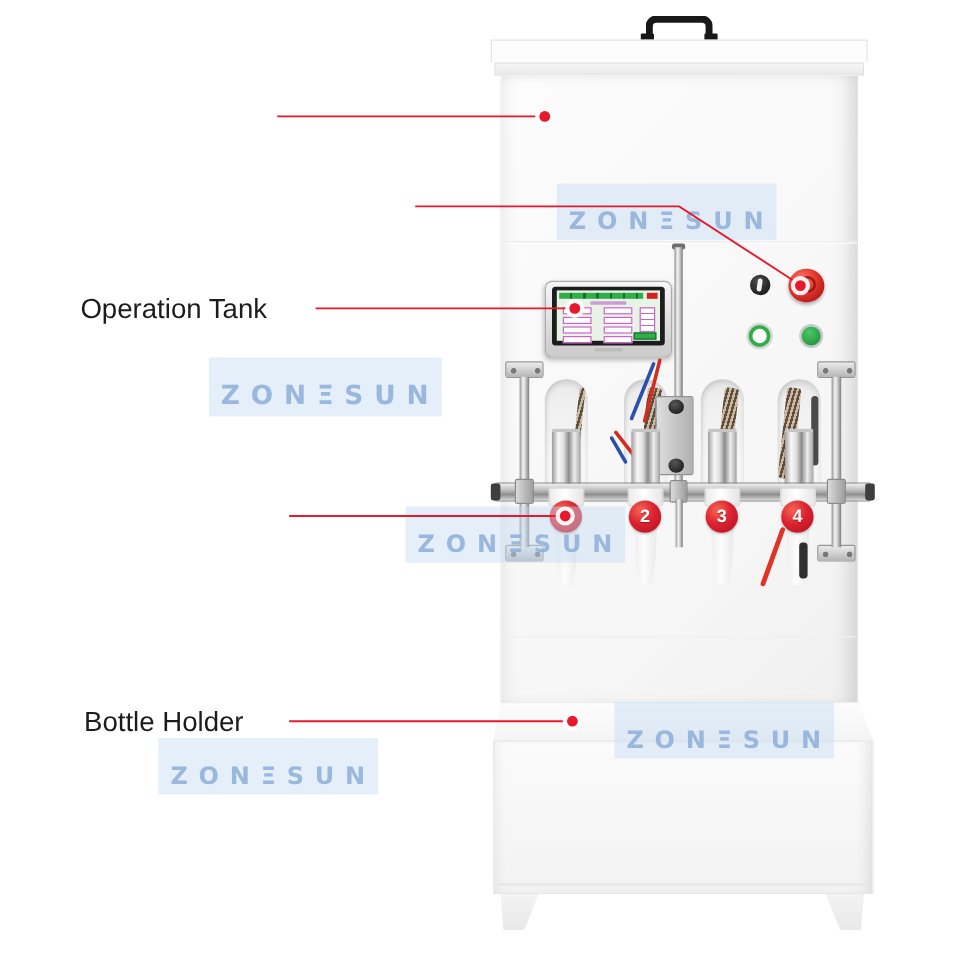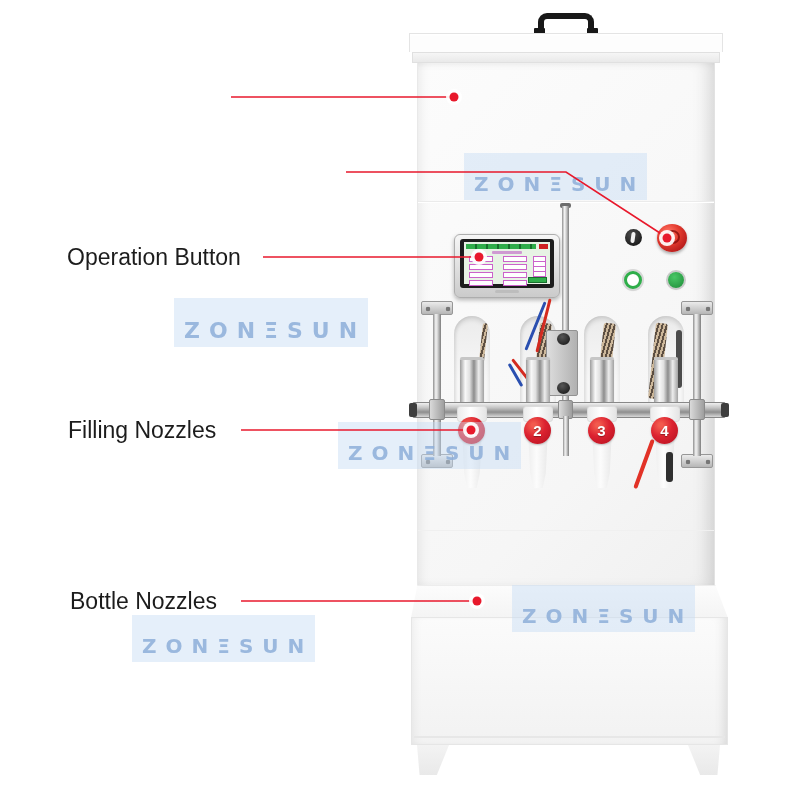--- a/index.html
+++ b/index.html
@@ -258,17 +258,16 @@
         <circle cx="667" cy="238" r="4.5" fill="#e8192c"></circle>
       <circle cx="479" cy="257" r="8" fill="#ffffff" opacity="0.92"></circle>
         <circle cx="479" cy="257" r="4.5" fill="#e8192c"></circle>
       <circle cx="471" cy="430" r="8" fill="#ffffff" opacity="0.92"></circle>
         <circle cx="471" cy="430" r="4.5" fill="#e8192c"></circle>
       <circle cx="477" cy="601" r="8" fill="#ffffff" opacity="0.92"></circle>
         <circle cx="477" cy="601" r="4.5" fill="#e8192c"></circle>
     </g>
   </svg>
 
-  <div class="callout-label lb-3">Operation Button</div>
-  <div class="callout-label lb-4">Filling Nozzles</div>
-  <div class="callout-label lb-5">Bottle Nozzles</div>
+  <div class="callout-label lb-3">Operation Tank</div>
+  <div class="callout-label lb-5">Bottle Holder</div>
 
 </div>
 
 </body></html>

